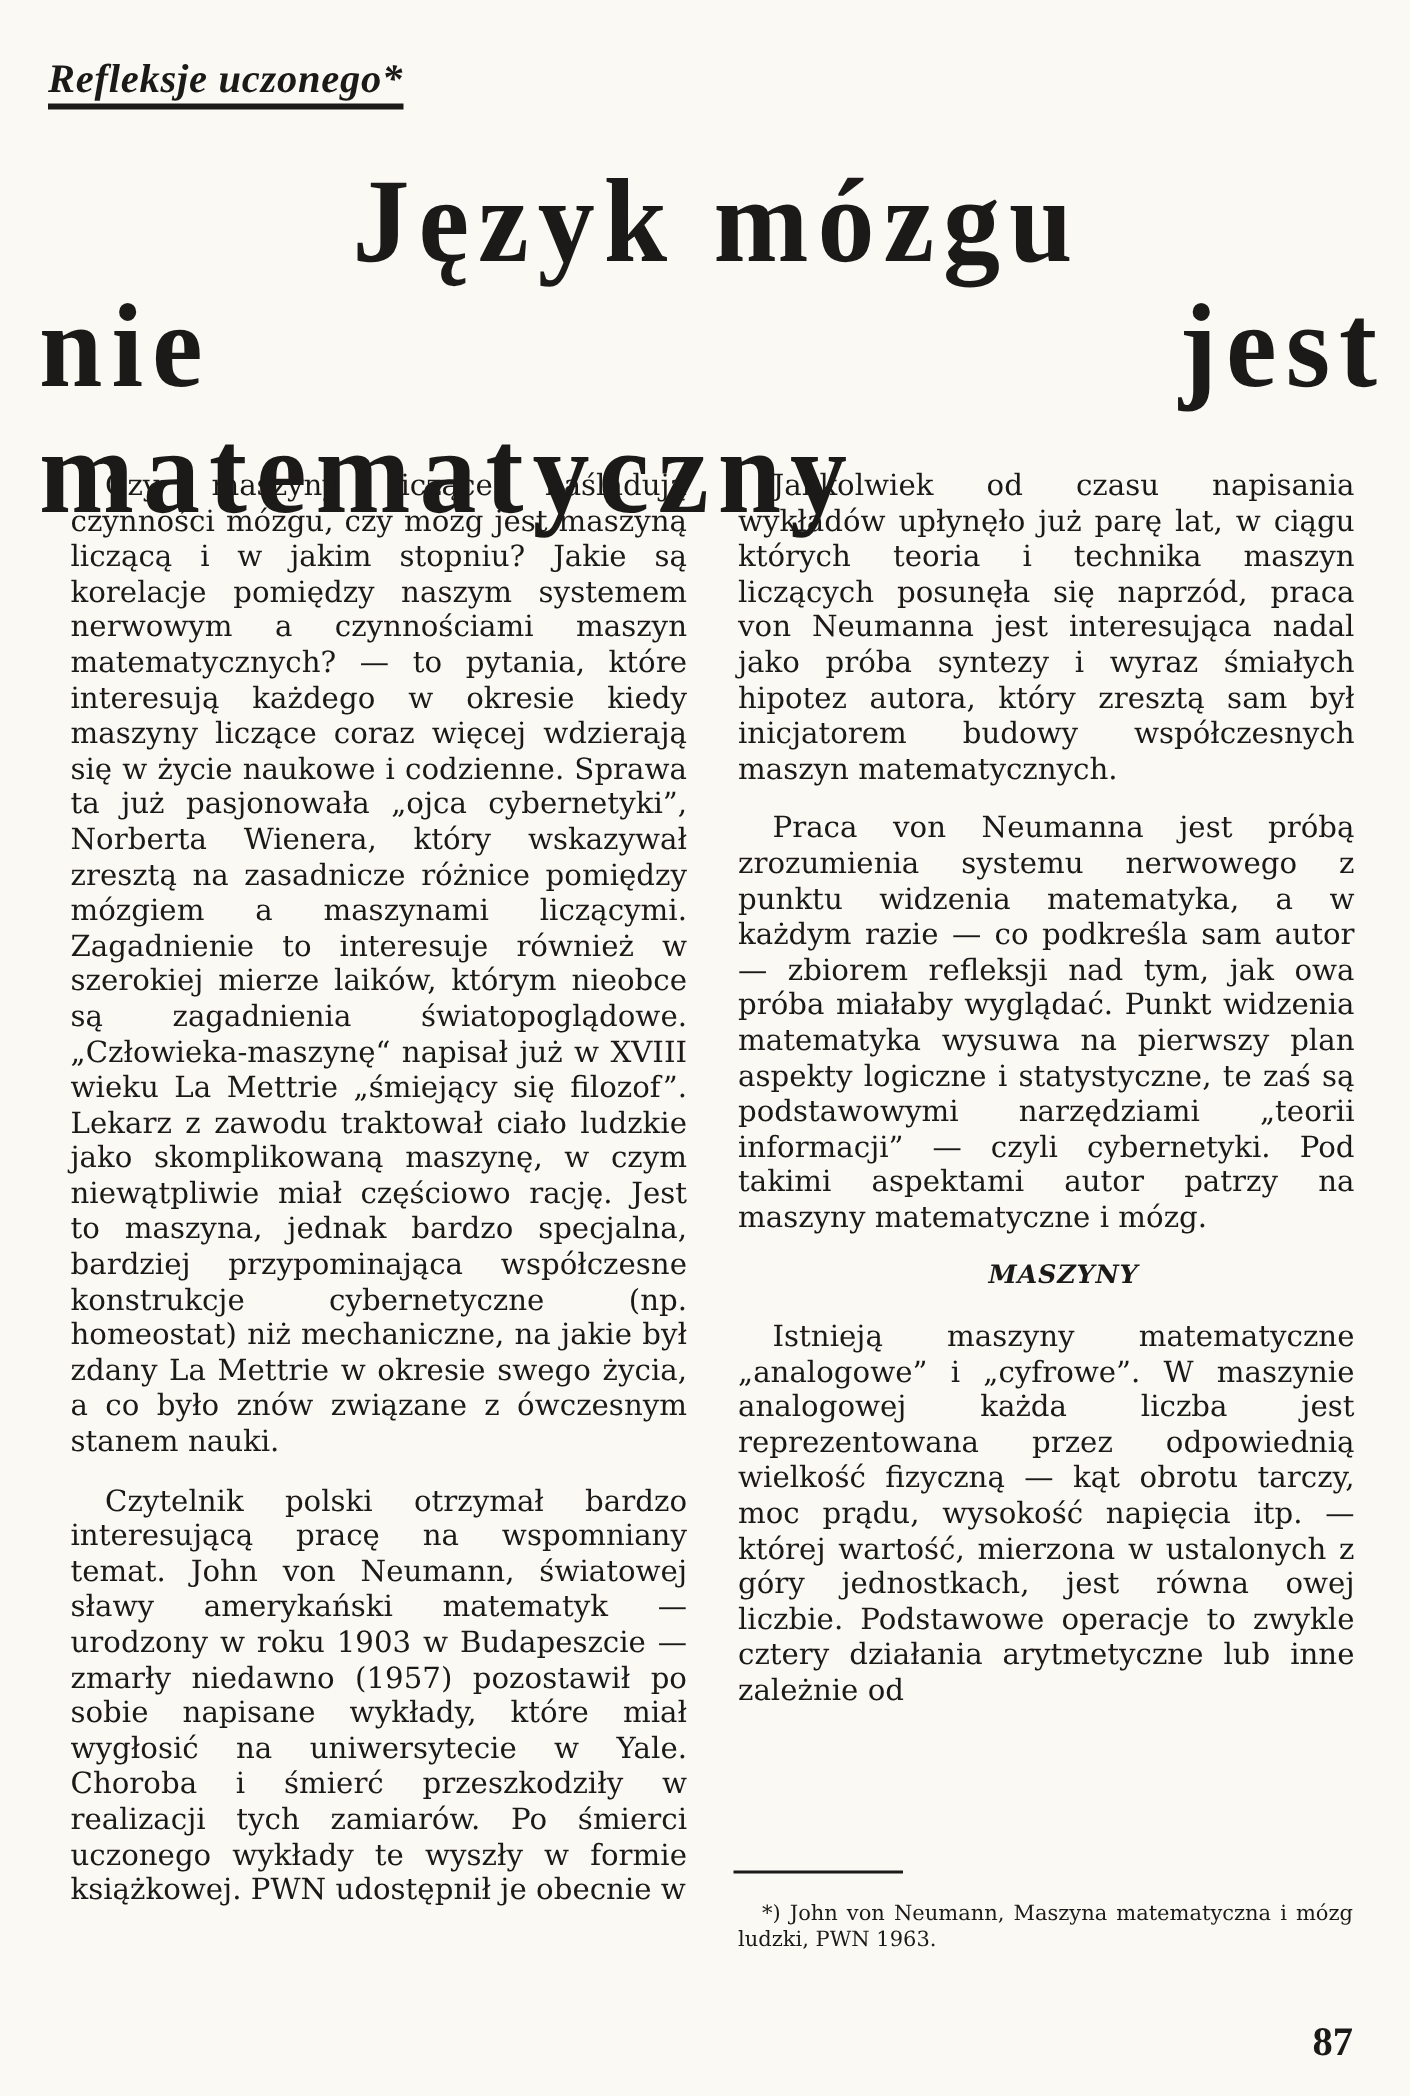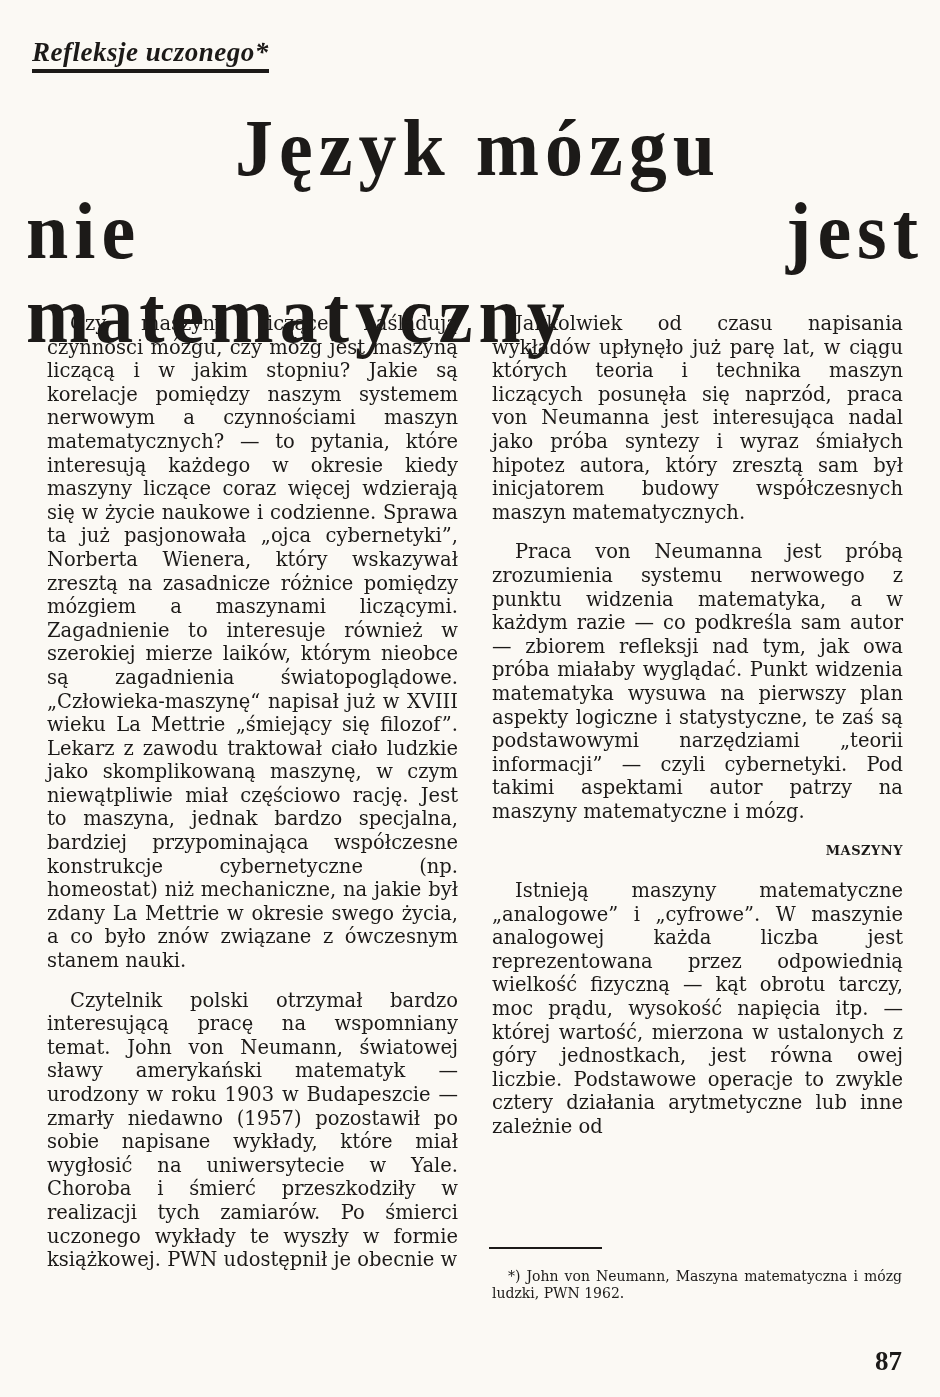--- a/index.html
+++ b/index.html
@@ -35,23 +35,24 @@
     font-family: "DejaVu Serif", serif;
     font-size: 19.5px; line-height: 23.6px;
     text-align: justify;
     hyphens: none;
   }
   .col.left { left: 47px; width: 411px; }
   .col.right { left: 492px; width: 411px; }
   .col p { margin: 16px 0 9px 0; text-indent: 23px; }
   .col p.noindent { text-indent: 0; }
   .section-head {
-    font-weight: bold; text-align: right; text-indent: 0;
-    font-size: 13px; letter-spacing: 0.5px;
+    font-weight: bold; text-align: center; text-indent: 0;
+    font-size: 17px; letter-spacing: 0.5px;
     margin: 20px 0 26px 0;
+    font-style: italic;
   }
   .footnote-rule {
     position: absolute; left: 489px; top: 1247px;
     width: 113px; height: 2px; background: #1c1a18;
   }
   .footnote {
     position: absolute; left: 492px; top: 1268px; width: 410px;
     font-family: "DejaVu Serif", serif;
     font-size: 14px; line-height: 17px;
     text-align: justify; text-indent: 16px;
@@ -76,15 +77,15 @@
 </div>
 
 <div class="col right">
   <p>Jakkolwiek od czasu napisania wykładów upłynęło już parę lat, w ciągu których teoria i technika maszyn liczących posunęła się naprzód, praca von Neumanna jest interesująca nadal jako próba syntezy i wyraz śmiałych hipotez autora, który zresztą sam był inicjatorem budowy współczesnych maszyn matematycznych.</p>
   <p>Praca von Neumanna jest próbą zrozumienia systemu nerwowego z punktu widzenia matematyka, a w każdym razie — co podkreśla sam autor — zbiorem refleksji nad tym, jak owa próba miałaby wyglądać. Punkt widzenia matematyka wysuwa na pierwszy plan aspekty logiczne i statystyczne, te zaś są podstawowymi narzędziami „teorii informacji” — czyli cybernetyki. Pod takimi aspektami autor patrzy na maszyny matematyczne i mózg.</p>
   <p class="section-head">MASZYNY</p>
   <p>Istnieją maszyny matematyczne „analogowe” i „cyfrowe”. W maszynie analogowej każda liczba jest reprezentowana przez odpowiednią wielkość fizyczną — kąt obrotu tarczy, moc prądu, wysokość napięcia itp. — której wartość, mierzona w ustalonych z góry jednostkach, jest równa owej liczbie. Podstawowe operacje to zwykle cztery działania arytmetyczne lub inne zależnie od</p>
 </div>
 
 <div class="footnote-rule"></div>
-<div class="footnote">*) John von Neumann, Maszyna matematyczna i mózg ludzki, PWN 1962.</div>
+<div class="footnote">*) John von Neumann, Maszyna matematyczna i mózg ludzki, PWN 1963.</div>
 
 <div class="page-number">87</div>
 
 </body></html>

